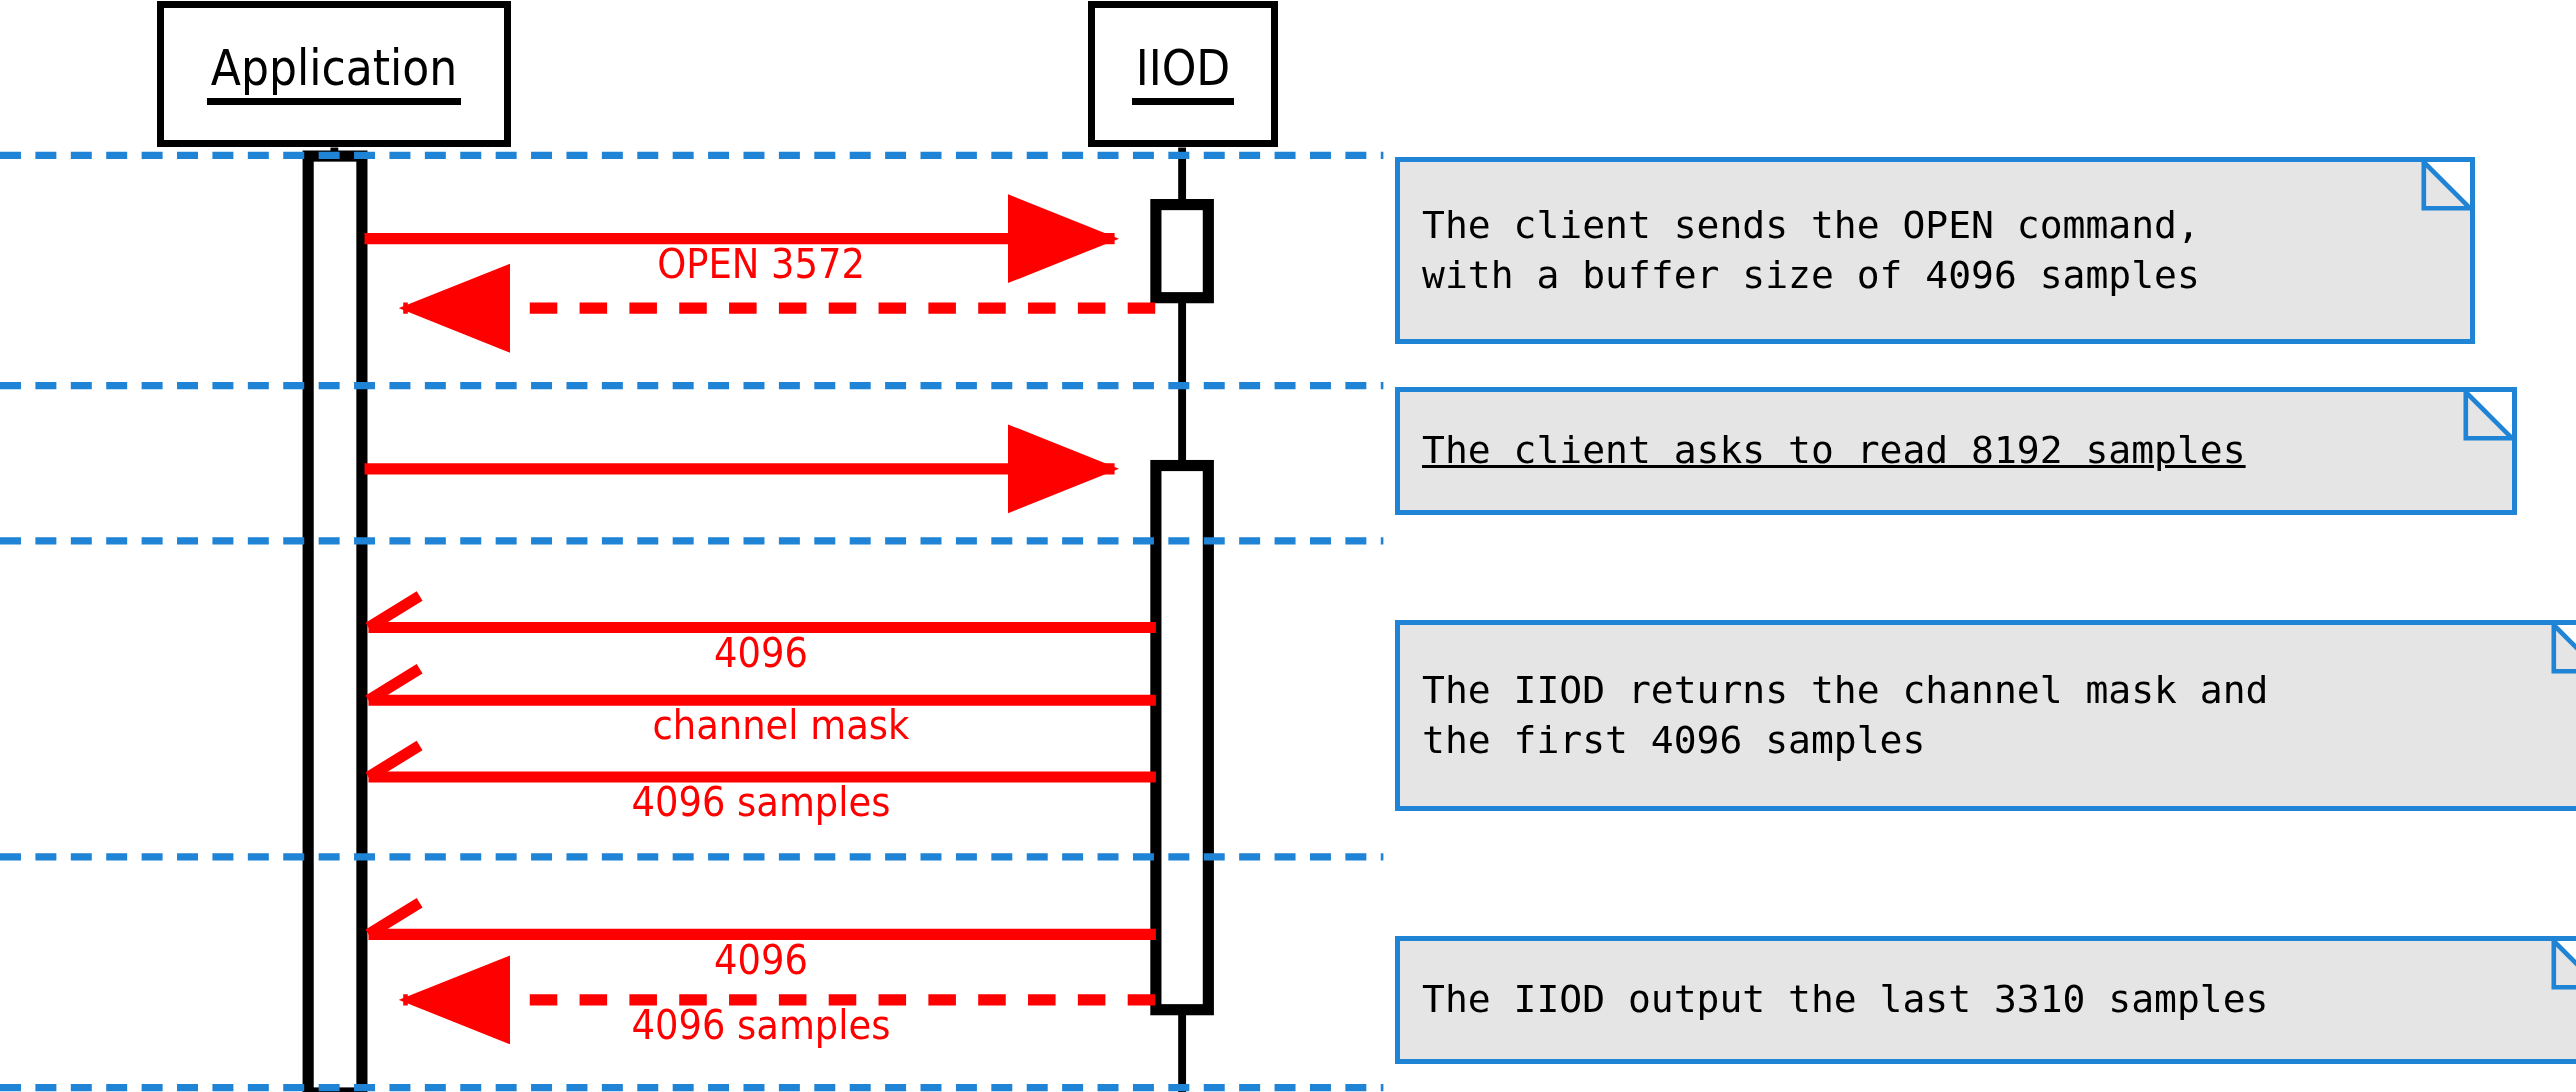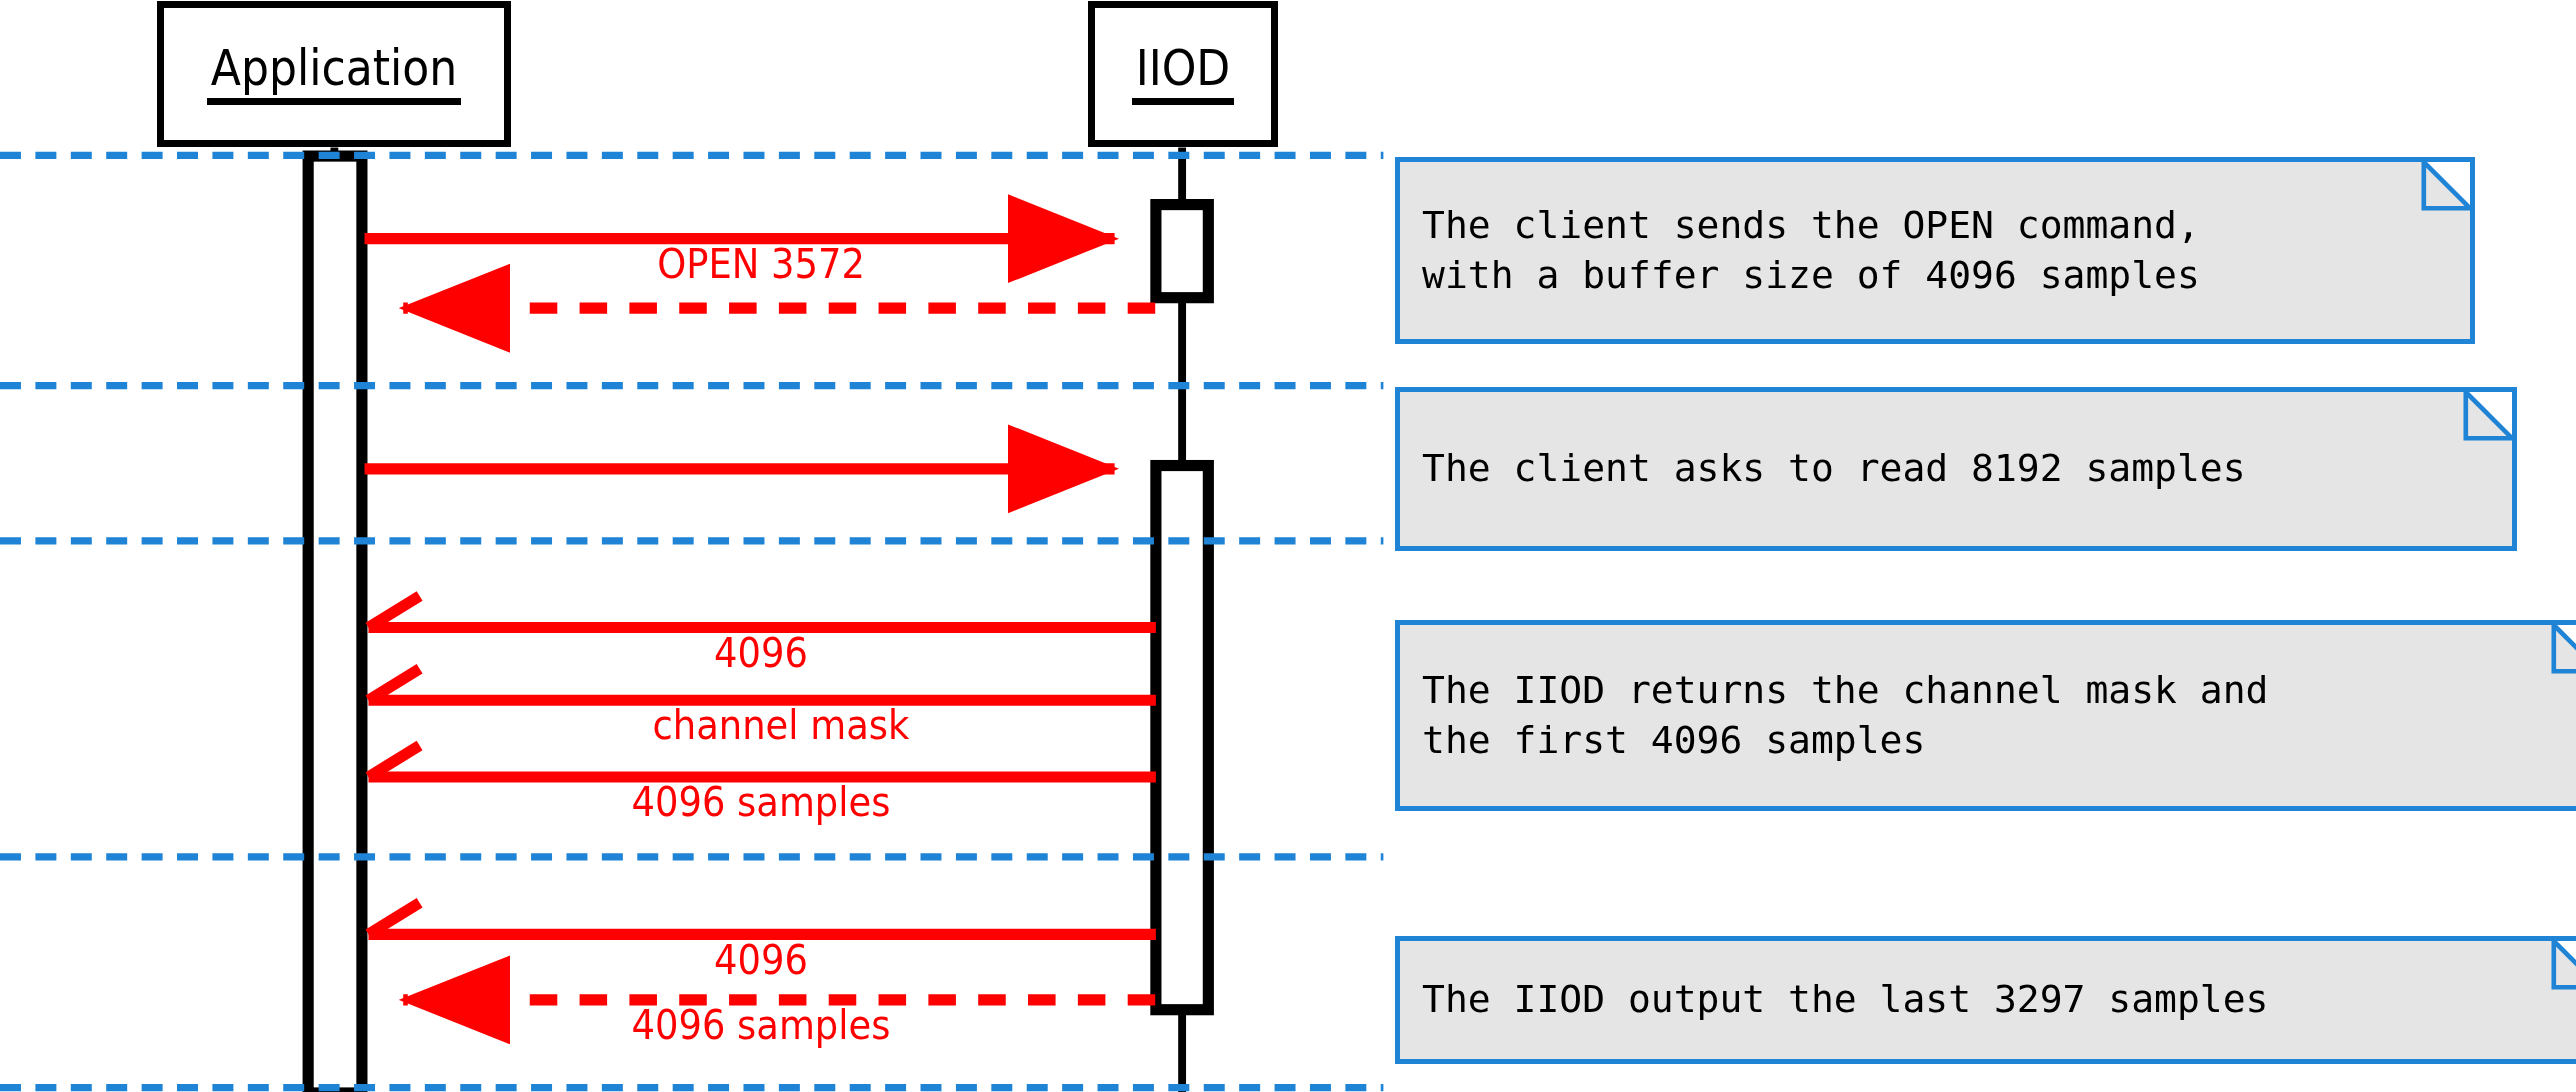--- a/index.html
+++ b/index.html
@@ -131,21 +131,21 @@
       <div class="note-text">The client sends the OPEN command,
 with a buffer size of 4096 samples</div>
     </div>
     <div class="fold"></div>
     <svg class="fold-line" viewBox="0 0 100 100">
       <path d="M30,0 L30,70 L100,70" fill="none" stroke="#1f84d6" stroke-width="7"></path>
       <path d="M30,0 L100,70" fill="none" stroke="#1f84d6" stroke-width="7"></path>
     </svg>
   </div>
 
-  <div class="note" style="left:1395px;top:387px;width:1122px;height:164px;">
+  <div class="note" style="left:1395px;top:387px;width:1122px;height:128px;text-decoration:underline;">
     <div class="note-inner">
       <div class="note-text">The client asks to read 8192 samples</div>
     </div>
     <div class="fold"></div>
     <svg class="fold-line" viewBox="0 0 100 100">
       <path d="M30,0 L30,70 L100,70" fill="none" stroke="#1f84d6" stroke-width="7"></path>
       <path d="M30,0 L100,70" fill="none" stroke="#1f84d6" stroke-width="7"></path>
     </svg>
   </div>
 
@@ -156,21 +156,21 @@
     </div>
     <div class="fold"></div>
     <svg class="fold-line" viewBox="0 0 100 100">
       <path d="M30,0 L30,70 L100,70" fill="none" stroke="#1f84d6" stroke-width="7"></path>
       <path d="M30,0 L100,70" fill="none" stroke="#1f84d6" stroke-width="7"></path>
     </svg>
   </div>
 
   <div class="note" style="left:1395px;top:936px;width:1210px;height:128px;">
     <div class="note-inner">
-      <div class="note-text">The IIOD output the last 3297 samples</div>
+      <div class="note-text">The IIOD output the last 3310 samples</div>
     </div>
     <div class="fold"></div>
     <svg class="fold-line" viewBox="0 0 100 100">
       <path d="M30,0 L30,70 L100,70" fill="none" stroke="#1f84d6" stroke-width="7"></path>
       <path d="M30,0 L100,70" fill="none" stroke="#1f84d6" stroke-width="7"></path>
     </svg>
   </div>
 
 </div>
 

